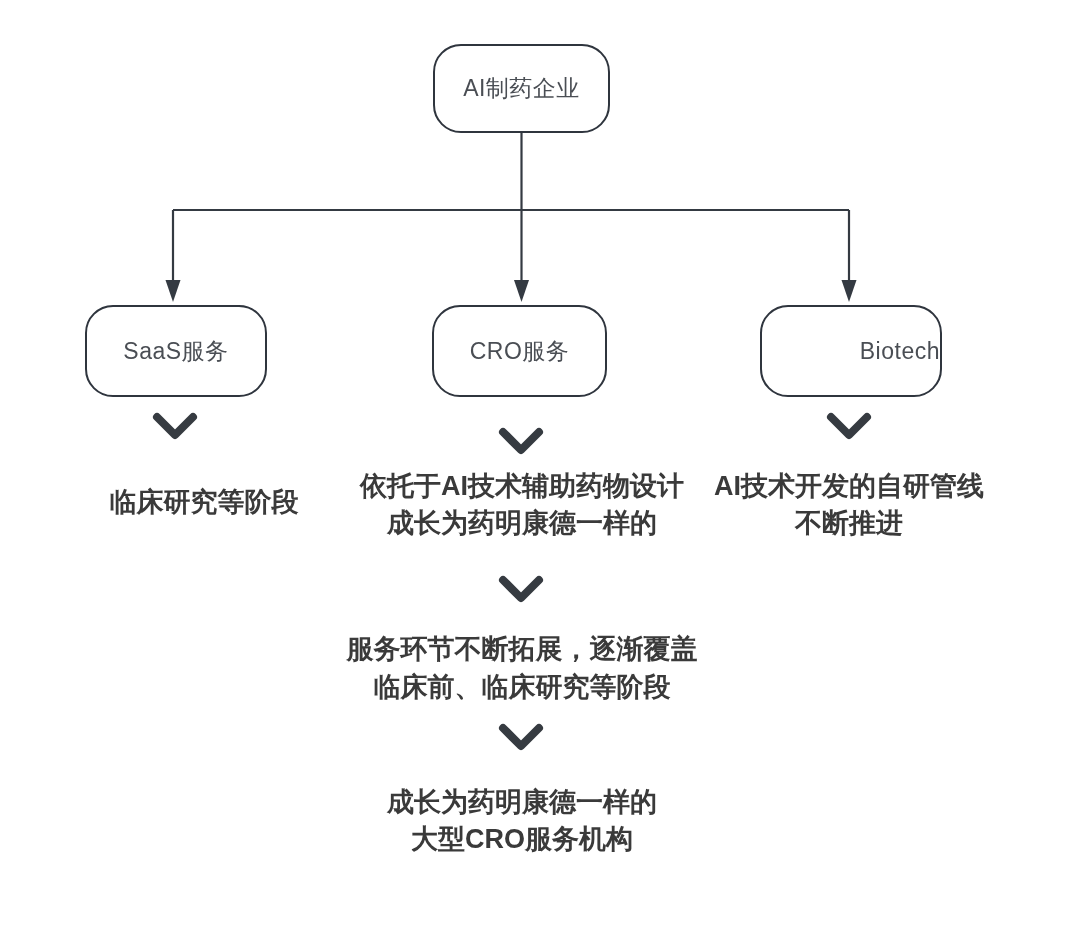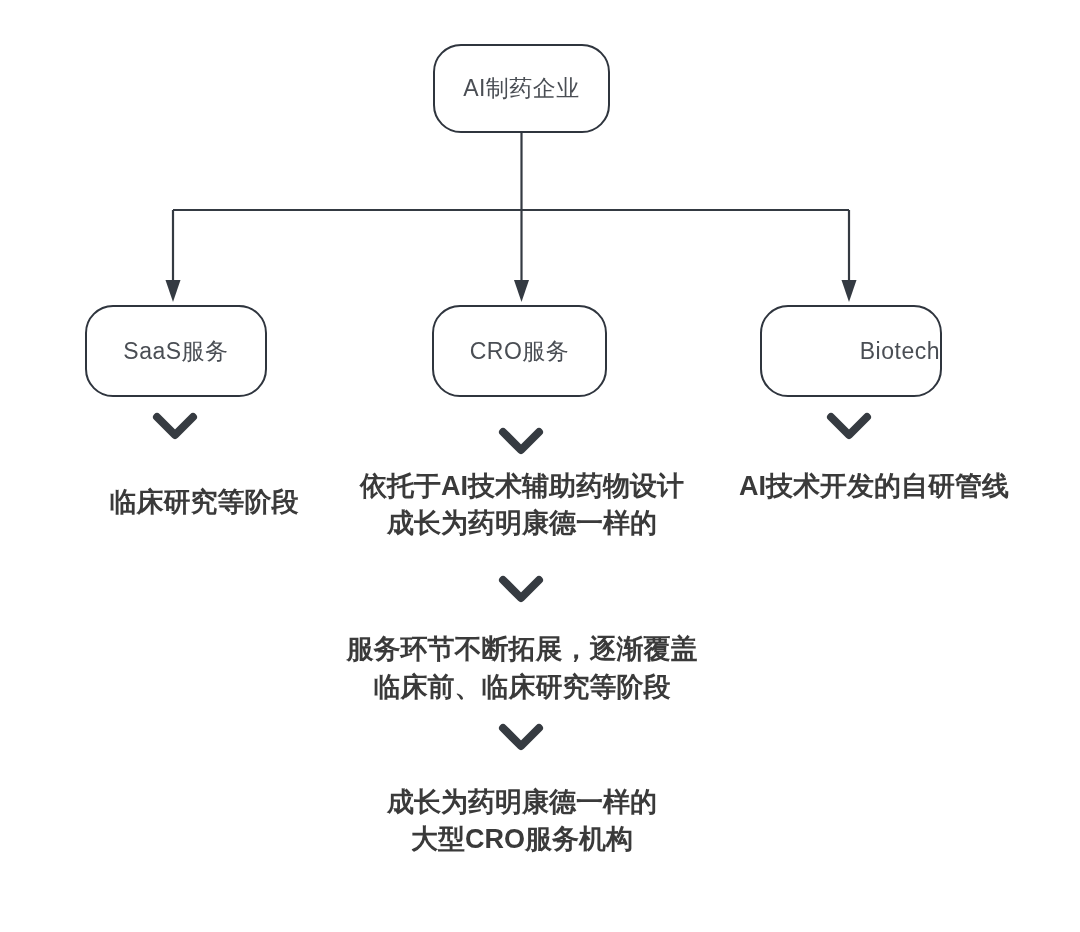--- a/index.html
+++ b/index.html
@@ -52,21 +52,21 @@
   .note {
     position: absolute;
     text-align: center;
     font-size: 27px;
     font-weight: 700;
     color: #3a3a3a;
     line-height: 37px;
   }
   .note-saas   { left: 54px;  top: 484px; width: 300px; }
   .note-cro-1  { left: 341px; top: 468px; width: 362px; }
-  .note-biotech{ left: 689px; top: 468px; width: 320px; text-align: right; }
+  .note-biotech{ left: 689px; top: 468px; width: 320px; }
   .note-cro-2  { left: 321px; top: 630px; width: 402px; line-height: 38px; }
   .note-cro-3  { left: 341px; top: 784px; width: 362px; }
 </style>
 </head>
 <body>
 
 <div class="canvas">
 
   <svg class="connectors" viewBox="0 0 1080 932" xmlns="http://www.w3.org/2000/svg">
     <g stroke="#343a42" stroke-width="2.2" fill="none">
@@ -128,20 +128,21 @@
     <div>临床研究等阶段</div>
   </div>
 
   <div class="note note-cro-1">
     <div>依托于AI技术辅助药物设计</div>
     <div>成长为药明康德一样的</div>
   </div>
 
   <div class="note note-biotech">
     <div>AI技术开发的自研管线</div>
+    <div>不断推进</div>
   </div>
 
   <div class="note note-cro-2">
     <div>服务环节不断拓展，逐渐覆盖</div>
     <div>临床前、临床研究等阶段</div>
   </div>
 
   <div class="note note-cro-3">
     <div>成长为药明康德一样的</div>
     <div>大型CRO服务机构</div>

